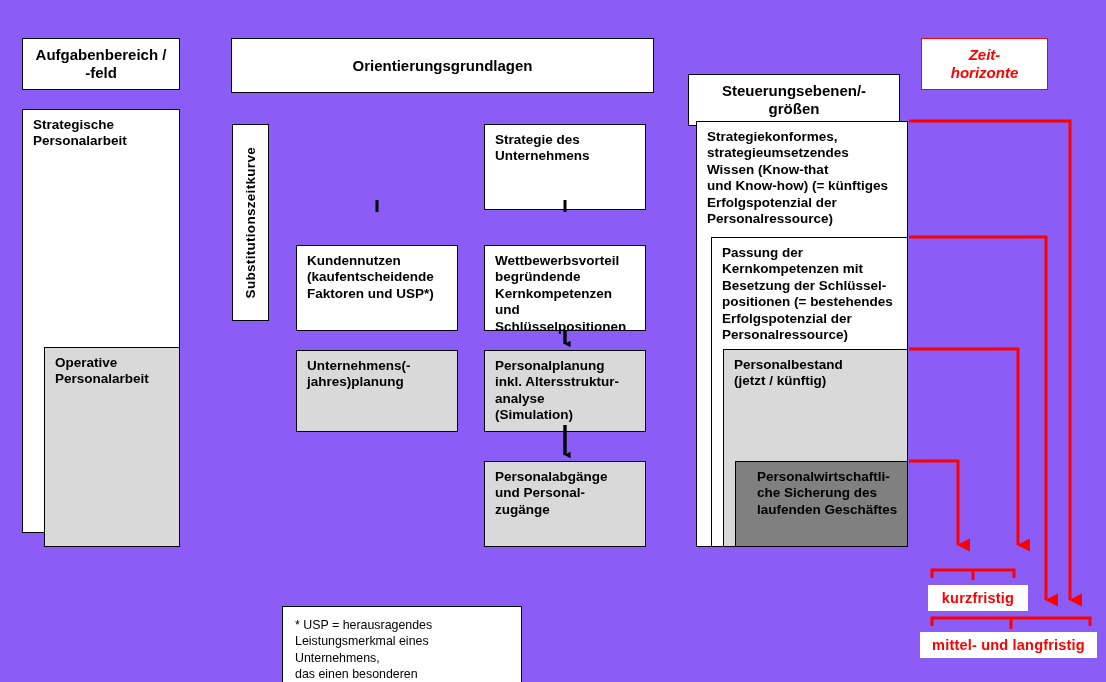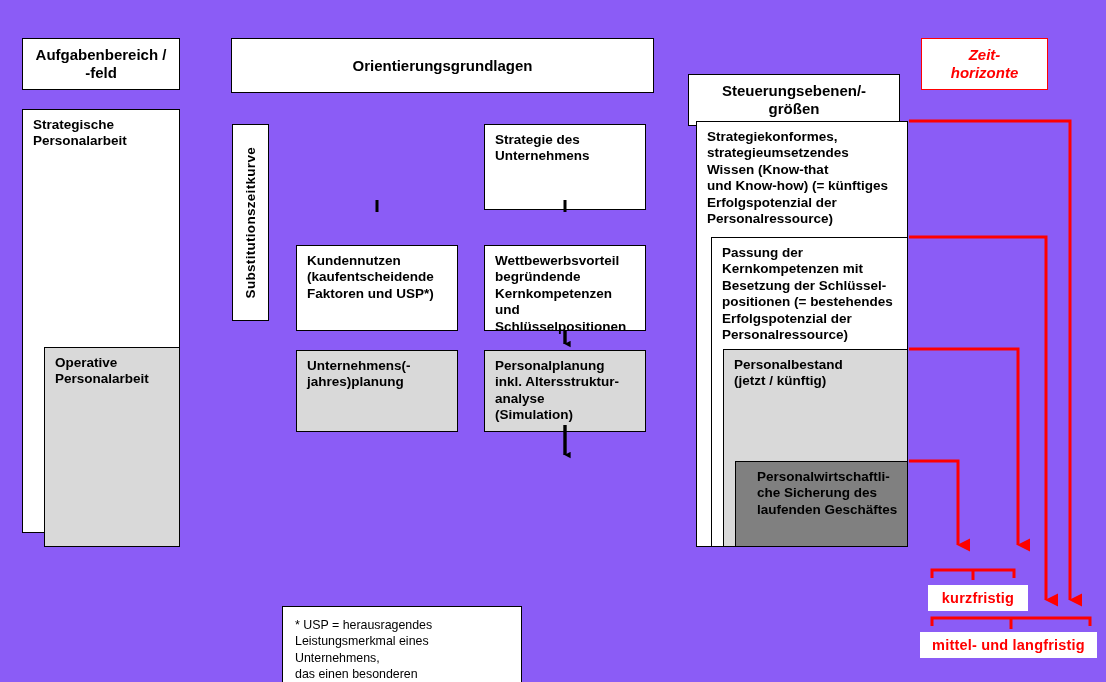--- a/index.html
+++ b/index.html
@@ -132,20 +132,23 @@
   <div class="box" style="left:484px; top:245px; width:162px; height:86px;">Wettbewerbsvorteil
 begründende
 Kernkompetenzen und
 Schlüsselpositionen</div>
 
   <div class="box gray" style="left:484px; top:350px; width:162px; height:82px;">Personalplanung
 inkl. Altersstruktur-
 analyse
 (Simulation)</div>
 
+  <div class="box gray" style="left:484px; top:461px; width:162px; height:86px;">Personalabgänge
+und Personal-
+zugänge</div>
 
   <div class="box" style="left:696px; top:121px; width:212px; height:426px;">Strategiekonformes,
 strategieumsetzendes
 Wissen (Know-that
 und Know-how) (= künftiges
 Erfolgspotenzial der
 Personalressource)</div>
 
   <div class="box" style="left:711px; top:237px; width:197px; height:310px;">Passung der
 Kernkompetenzen mit

